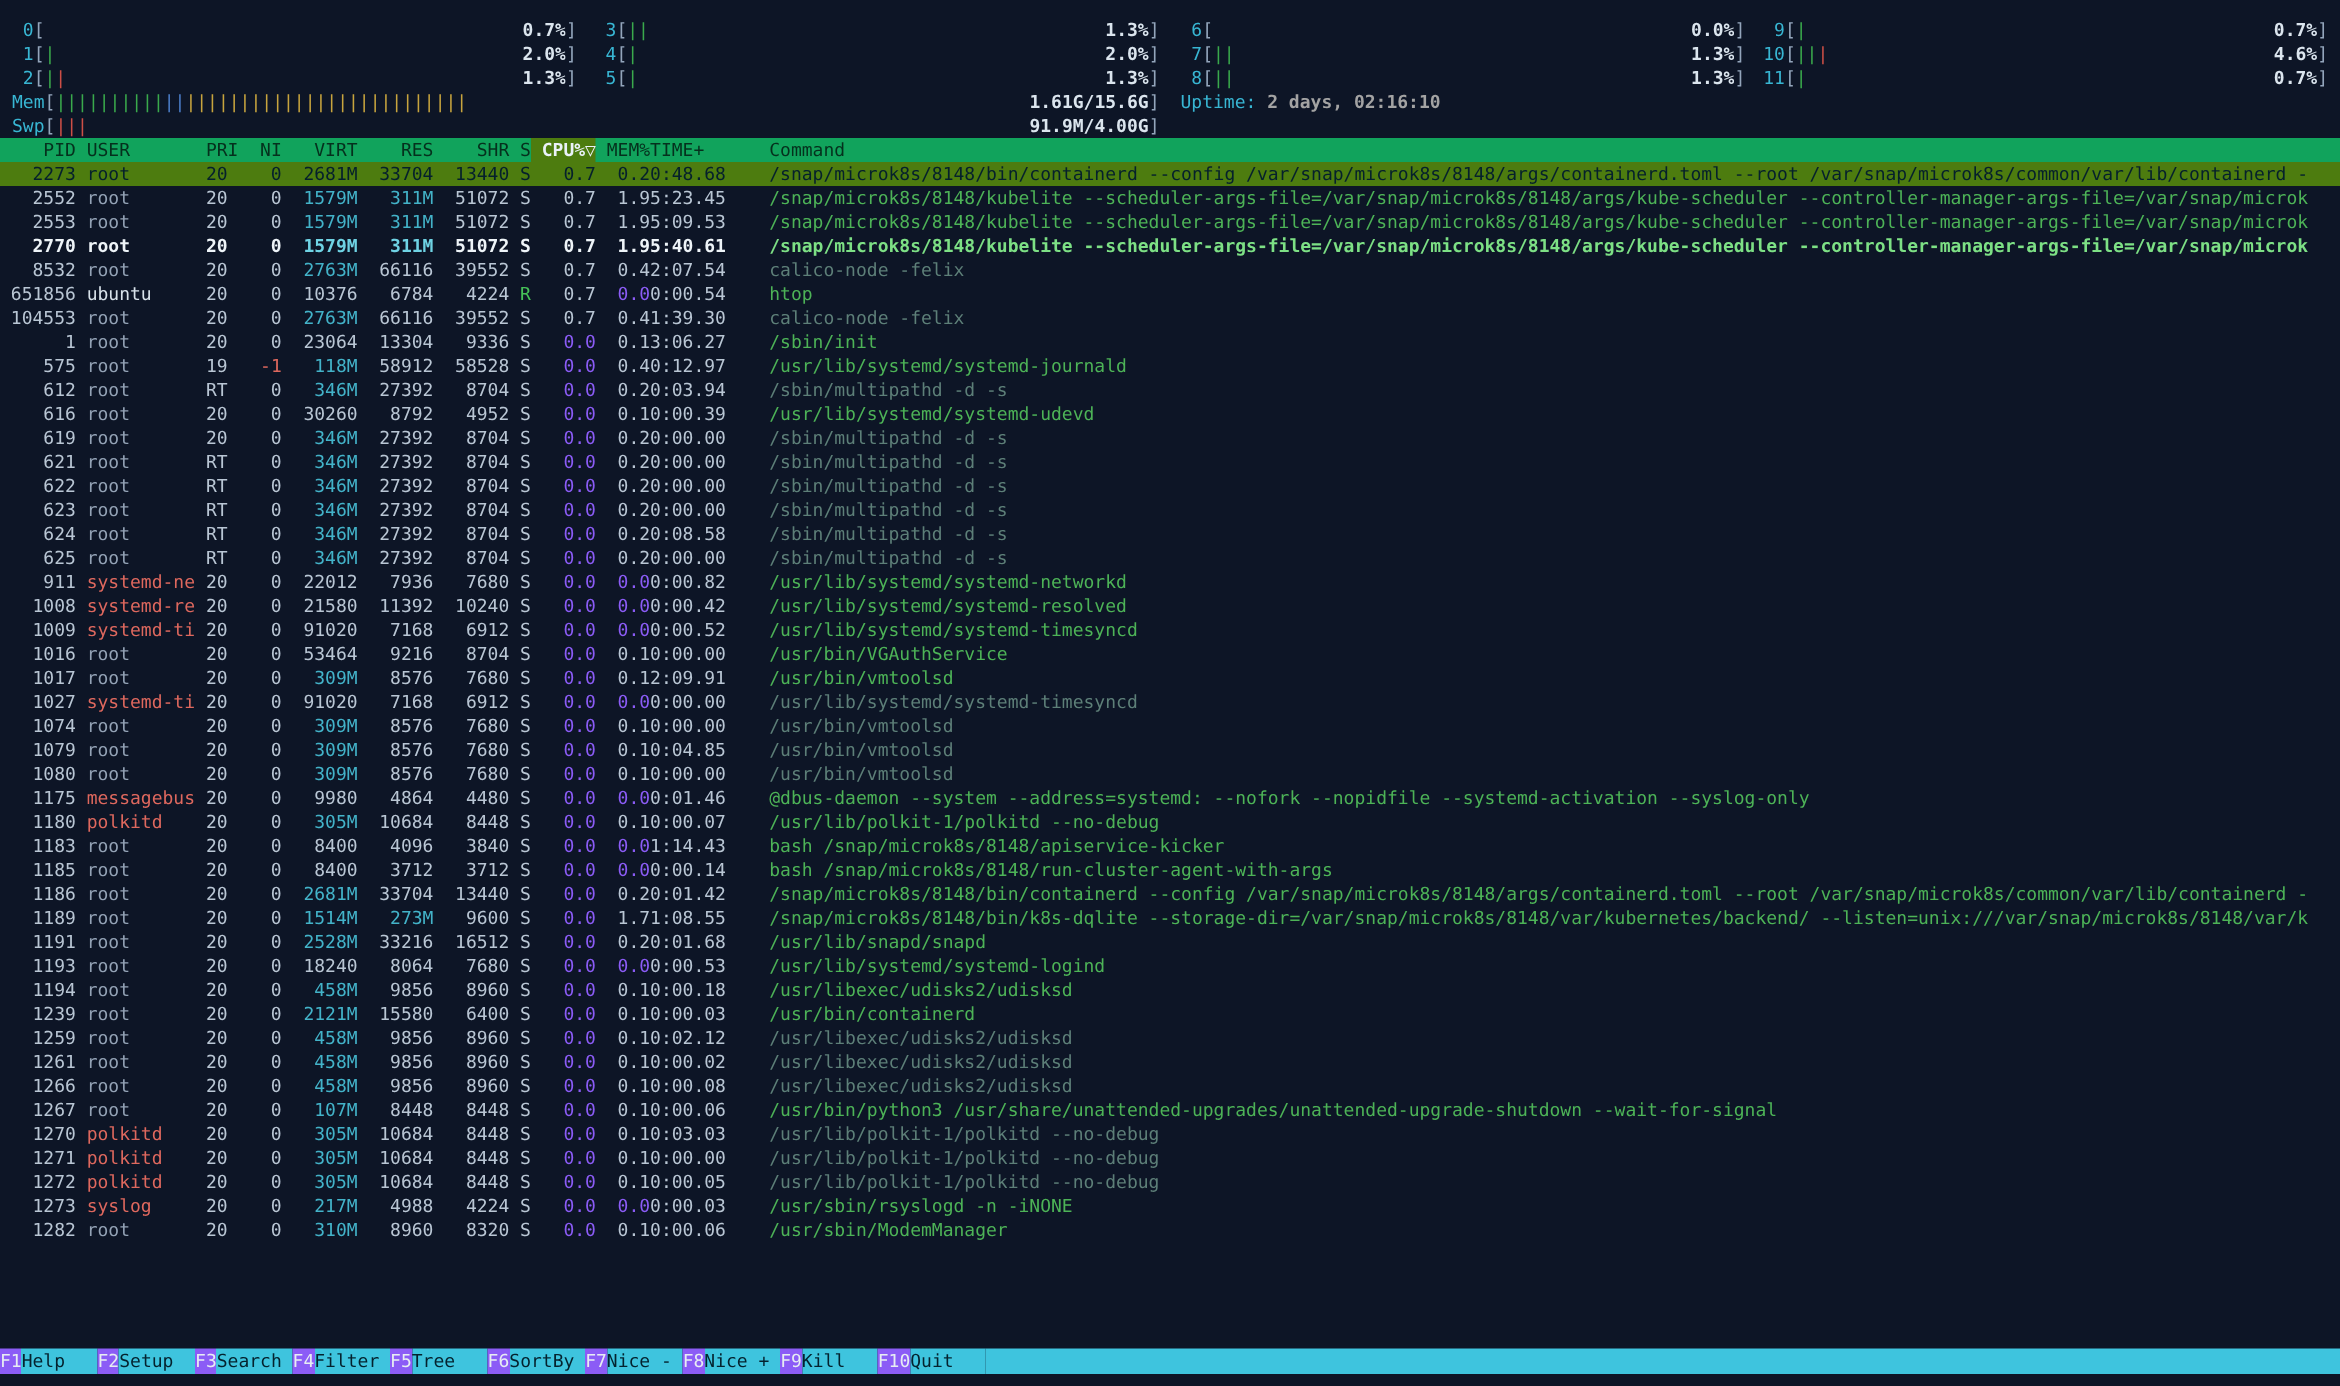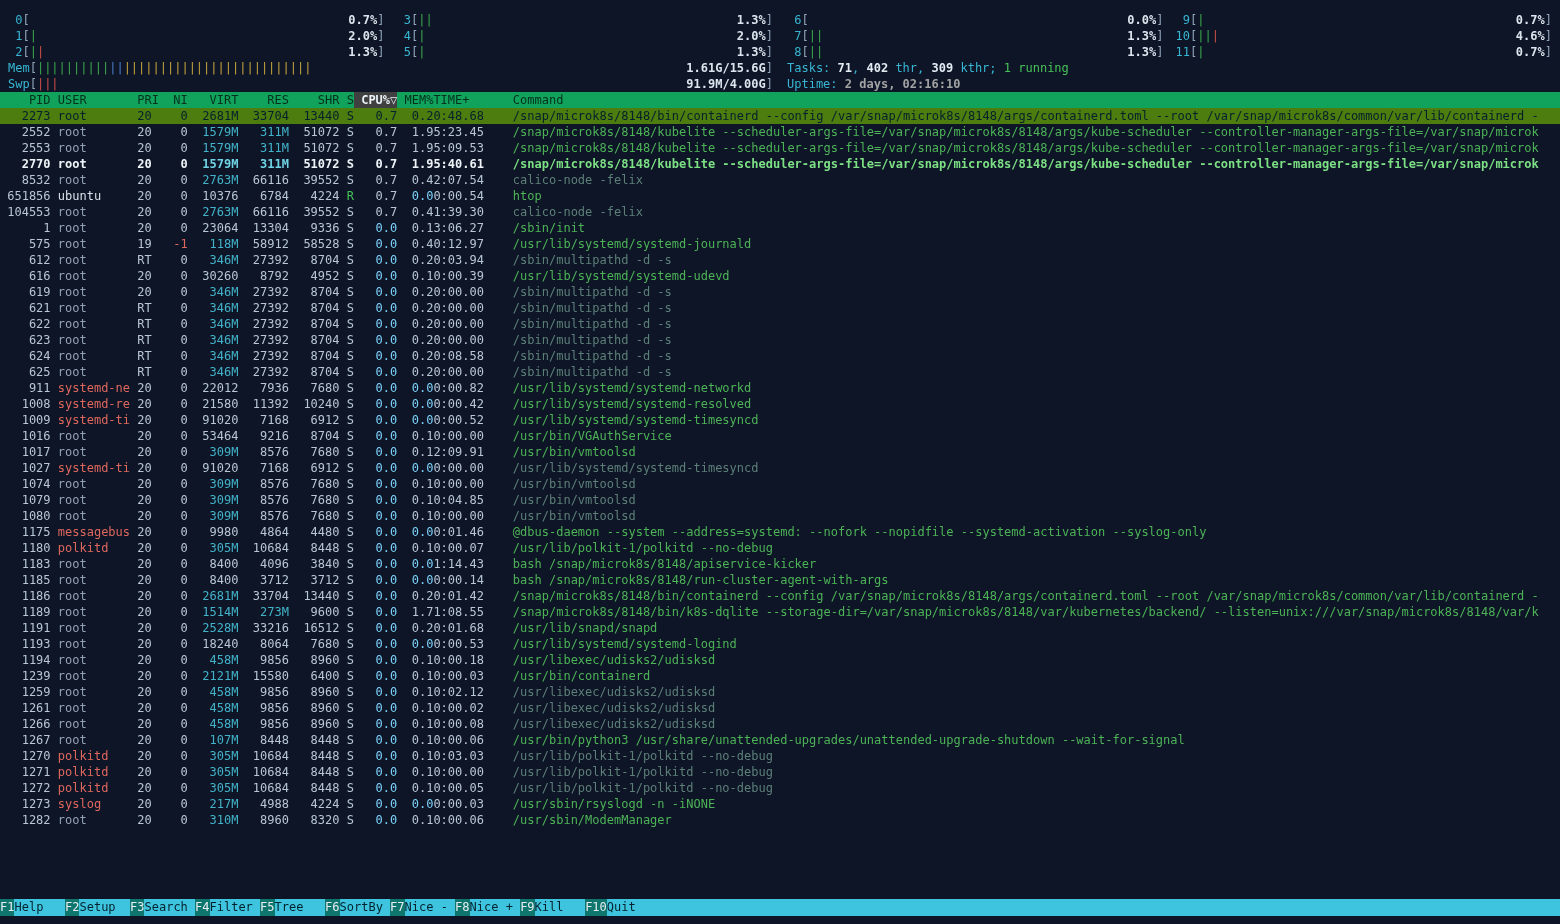--- a/index.html
+++ b/index.html
@@ -29,54 +29,54 @@
   
   .tabs{margin-top:28px;height:17px;padding-left:8px;white-space:pre}
   .tab{display:inline-block;padding:0 5px;height:17px}
   .tab-main{background:#1a2b45;color:#cdd8e3}
   .tab-io{background:#3ec4de;color:#04222e;margin-left:8px}
 
   
   .thead,.prow{display:flex;height:16px;white-space:pre;width:100%}
   .thead{background:#11a35c;color:#05301d}
   .thead span{flex:none}
-  .thead .sort{background:#404040;color:#eaf2f8;font-weight:bold}
+  .thead .sort{background:#4d7c0f;color:#eaf2f8;font-weight:bold}
   .c-pid{width:7ch;text-align:right;flex:none}
   .c-user{width:11ch;text-align:left;padding-left:1ch;flex:none}
   .c-pri{width:4ch;text-align:left;flex:none}
   .c-ni{width:3ch;text-align:right;flex:none}
   .c-virt{width:7ch;text-align:right;flex:none}
   .c-res{width:7ch;text-align:right;flex:none}
   .c-shr{width:7ch;text-align:right;flex:none}
   .c-s{width:2ch;text-align:right;flex:none}
   .c-cpu{width:6ch;text-align:right;flex:none}
   .c-mem{width:5ch;text-align:right;flex:none}
   .c-time{width:10ch;text-align:left;flex:none}
   .c-cmd{flex:1 1 auto !important;width:auto;padding-left:1ch;overflow:hidden;white-space:pre;text-align:left}
 
   .prow span{flex:none;color:#b9c6d4}
   .prow .c-user{color:#93a2b5}
   .prow .c-cmd{color:#4db357}
   .prow .cmd-dim{color:#5d7f78}
   .prow .v-mega{color:#43b3c9}
   .prow .v-neg{color:#de685e}
   .prow .v-run{color:#46c258}
-  .prow .v-zero{color:#7dd3fc}
+  .prow .v-zero{color:#8b5cf6}
   .prow .u-sys{color:#de685e}
   .prow .u-own{color:#d8e2ea}
   .prow.sel{background:#4d7c0f}
   .prow.sel span{color:#05202c !important}
   .prow.bold{font-weight:bold}
   .prow.bold span{color:#eef4f8}
   .prow.bold .c-cmd{color:#7de085}
   .prow.bold .v-mega{color:#6fd3e4}
 
   
   .fbar{position:absolute;left:0;right:0;bottom:8px;height:17px;display:flex;white-space:pre}
-  .fkey{color:#e7edf3;background:#0f766e;flex:none}
+  .fkey{color:#e7edf3;background:#8b5cf6;flex:none}
   .flabel{background:#3ec4de;color:#04222e;width:7ch;flex:none}
   .ffill{flex:1;background:#3ec4de}
 </style>
 </head>
 <body>
 
 <div class="screen">
 
   <div class="meters">
     <div class="half">
@@ -101,21 +101,20 @@
           <div class="meter"><span class="cap cap-num">6</span><span class="brk">[</span><span class="bar"><span class="spacer"></span><span class="pct">0.0%</span></span><span class="brk">]</span></div>
           <div class="meter"><span class="cap cap-num">7</span><span class="brk">[</span><span class="bar"><span class="t-g">||</span><span class="spacer"></span><span class="pct">1.3%</span></span><span class="brk">]</span></div>
           <div class="meter"><span class="cap cap-num">8</span><span class="brk">[</span><span class="bar"><span class="t-g">||</span><span class="spacer"></span><span class="pct">1.3%</span></span><span class="brk">]</span></div>
         </div>
         <div class="cpu-col">
           <div class="meter"><span class="cap cap-num">9</span><span class="brk">[</span><span class="bar"><span class="t-g">|</span><span class="spacer"></span><span class="pct">0.7%</span></span><span class="brk">]</span></div>
           <div class="meter"><span class="cap cap-num">10</span><span class="brk">[</span><span class="bar"><span class="t-g">||</span><span class="t-r">|</span><span class="spacer"></span><span class="pct">4.6%</span></span><span class="brk">]</span></div>
           <div class="meter"><span class="cap cap-num">11</span><span class="brk">[</span><span class="bar"><span class="t-g">|</span><span class="spacer"></span><span class="pct">0.7%</span></span><span class="brk">]</span></div>
         </div>
       </div>
-      <div class="tline"><span class="lbl">Tasks: </span><span class="val-b">71</span><span class="lbl">, </span><span class="val-b">402</span><span class="lbl"> thr</span><span class="lbl">, </span><span class="val-b">309</span><span class="lbl"> kthr</span><span class="lbl">; </span><span class="val-g">1 running</span></div>
       <div class="tline"><span class="lbl">Uptime: </span><span class="uptime-v">2 days, 02:16:10</span></div>
     </div>
   </div>
 
 
   <div class="thead">
     <span class="c-pid">PID</span>
     <span class="c-user">USER</span>
     <span class="c-pri">PRI</span>
     <span class="c-ni">NI</span>

